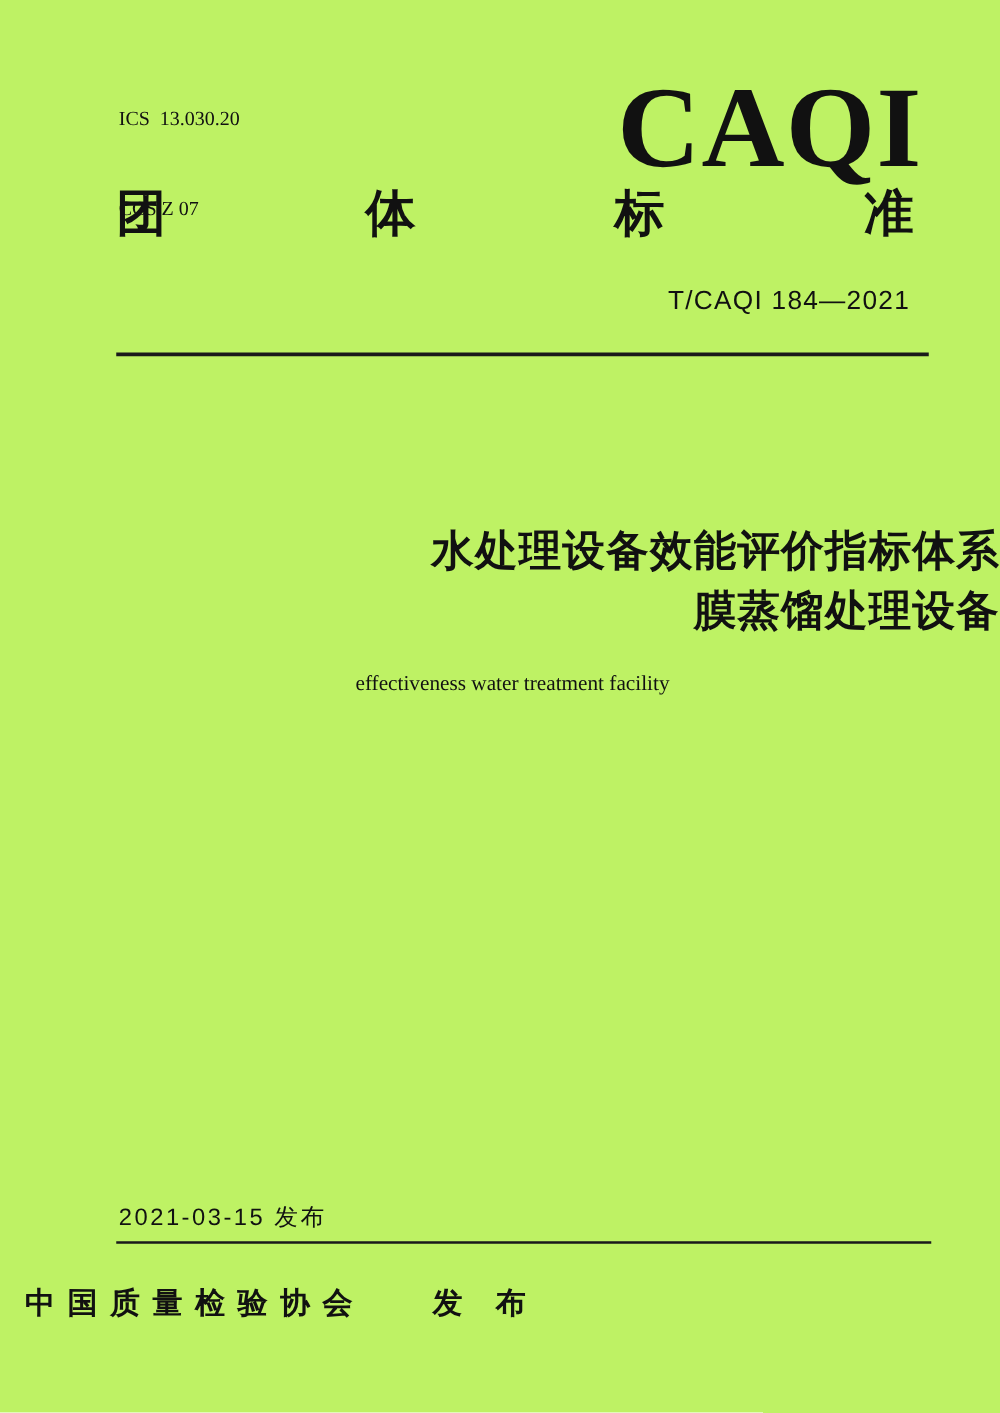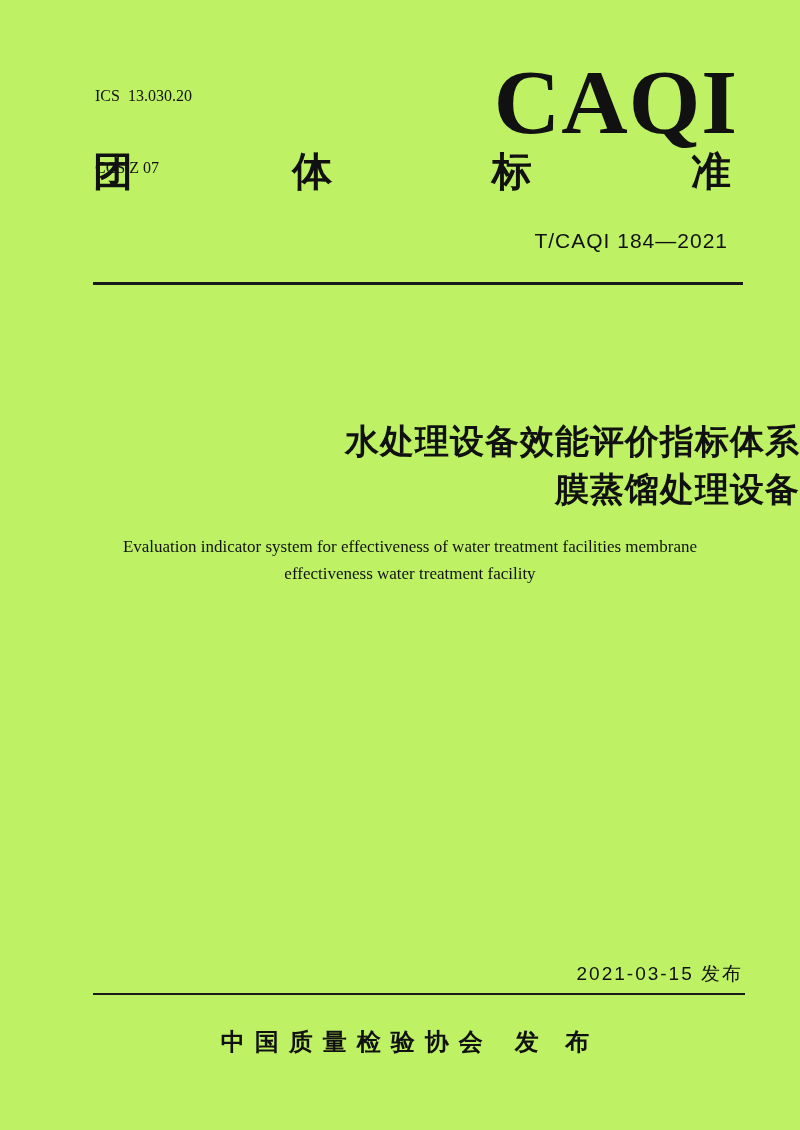--- a/index.html
+++ b/index.html
@@ -102,21 +102,21 @@
     line-height: 27px;
   }
 
   
   .dates-row {
     position: absolute;
     left: 95px;
     top: 961px;
     width: 648px;
     display: flex;
-    justify-content: flex-end;
+    justify-content: space-between;
     font-family: "Liberation Sans", sans-serif;
     font-weight: 500;
     font-size: 19px;
     letter-spacing: 2px;
   }
 
   .rule-bottom {
     position: absolute;
     left: 93px;
     top: 993px;
@@ -125,23 +125,23 @@
     background: #1a1a1a;
   }
 
   
   .publisher-row {
     position: absolute;
     left: 20px;
     top: 1026px;
     width: 780px;
     display: flex;
-    justify-content: center;
+    justify-content: flex-start;
     align-items: baseline;
-    gap: 22px;
+    gap: 54px;
     font-family: "Liberation Sans", sans-serif;
     font-weight: 700;
     font-size: 24px;
     letter-spacing: 10px;
   }
 </style>
 </head>
 <body>
 
 <div class="page">
@@ -163,21 +163,20 @@
   <div class="standard-number">T/CAQI 184—2021</div>
 
   <div class="rule-top"></div>
 
   <div class="title-zh">
     <div>水处理设备效能评价指标体系</div>
     <div>膜蒸馏处理设备</div>
   </div>
 
   <div class="title-en">
-    <div>Evaluation indicator system for effectiveness of water treatment facilities membrane</div>
     <div>effectiveness water treatment facility</div>
   </div>
 
   <div class="dates-row">
     <span>2021-03-15 发布</span>
   </div>
 
   <div class="rule-bottom"></div>
 
   <div class="publisher-row">

